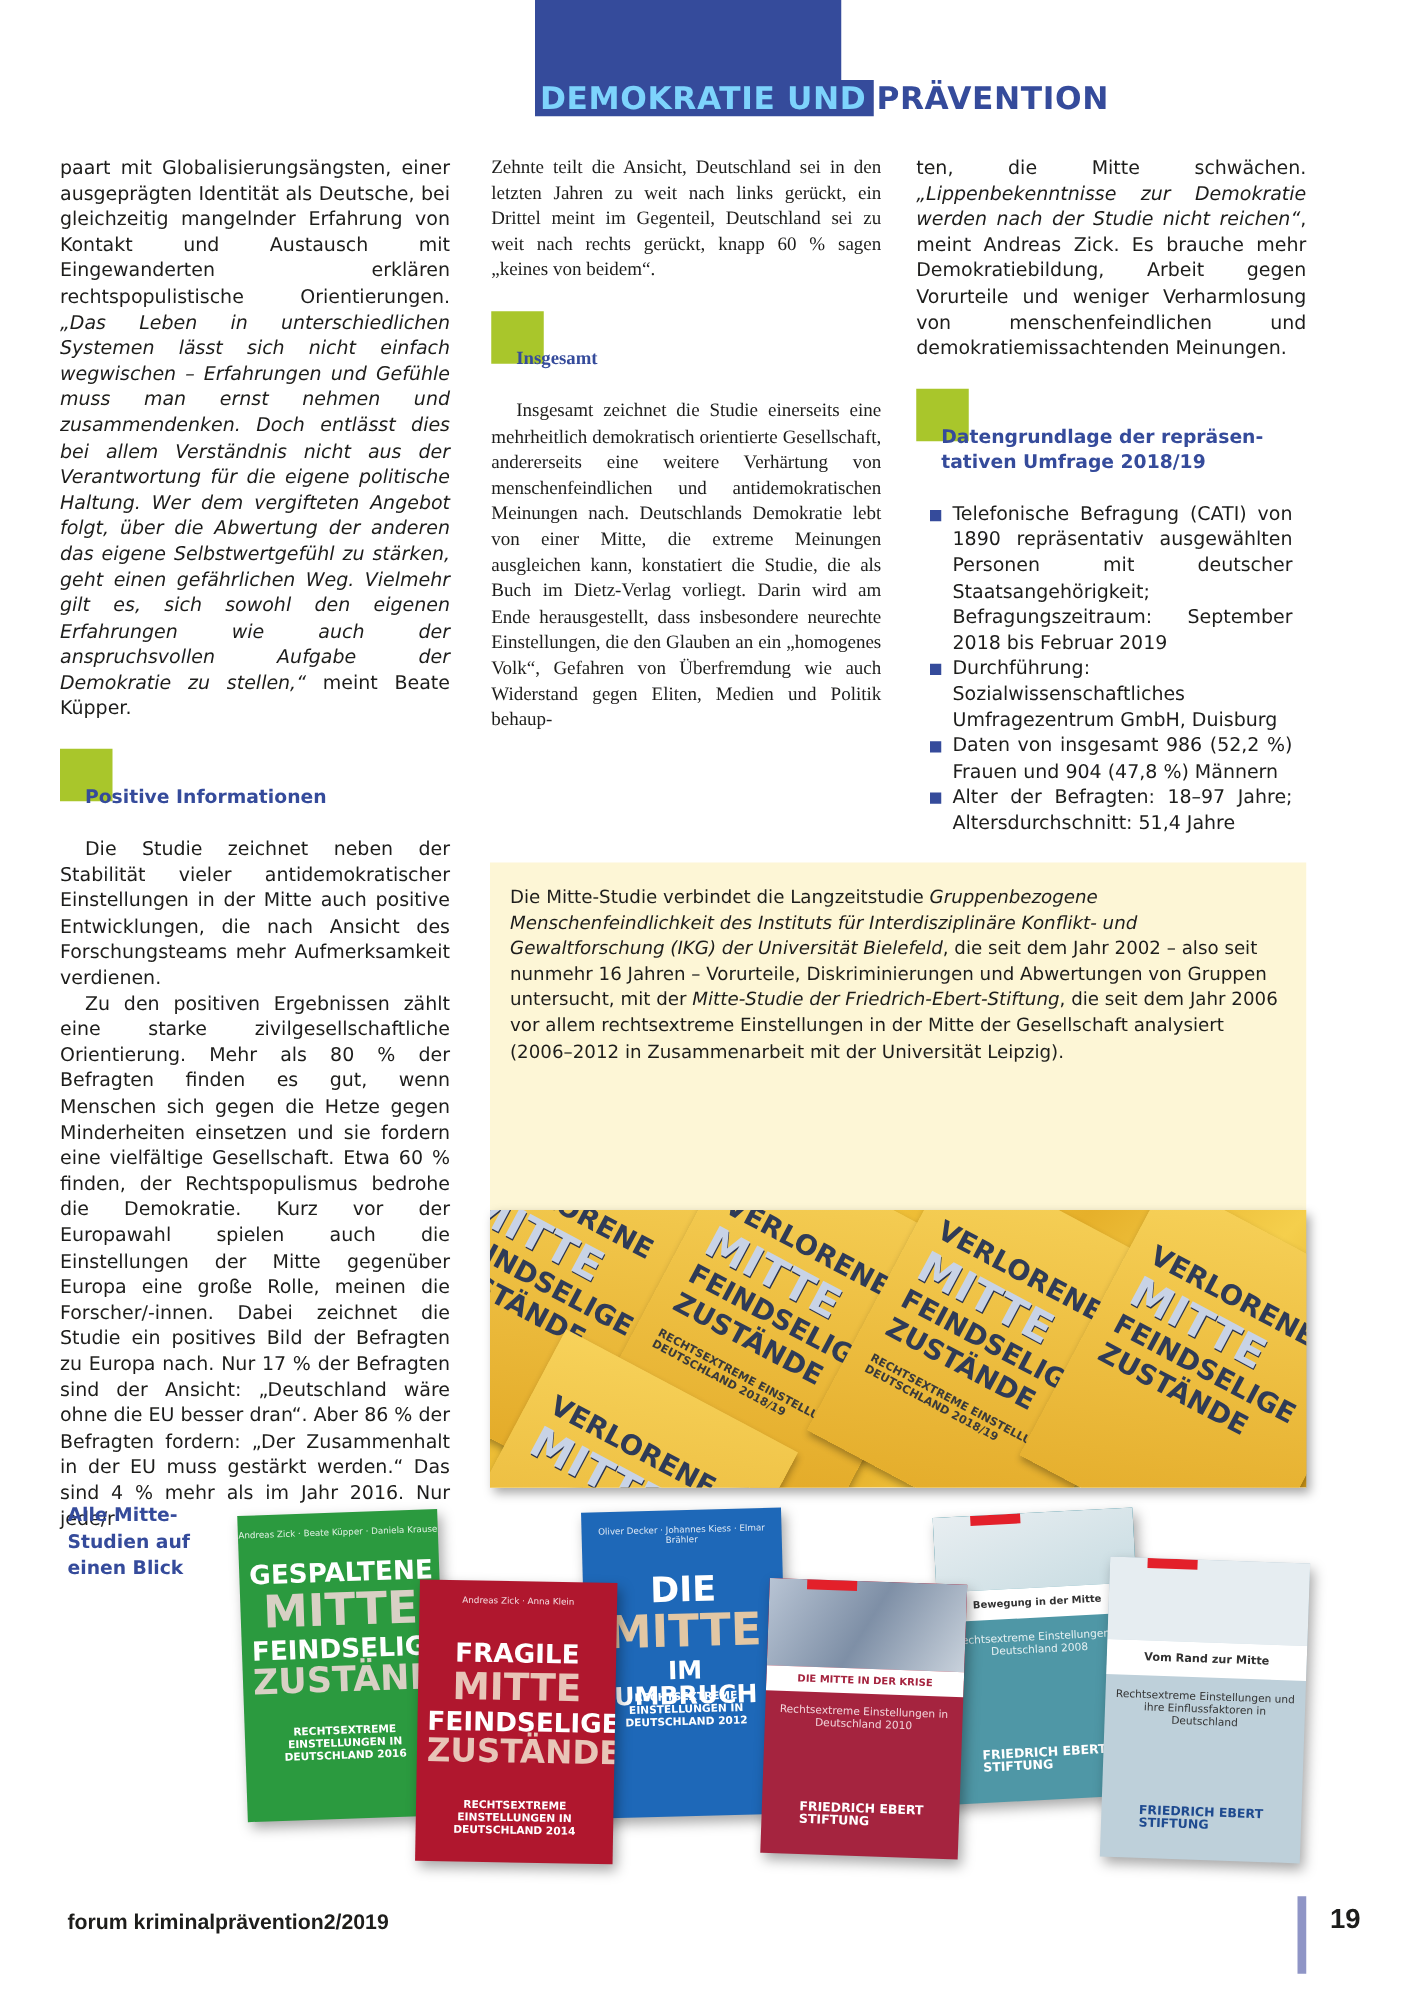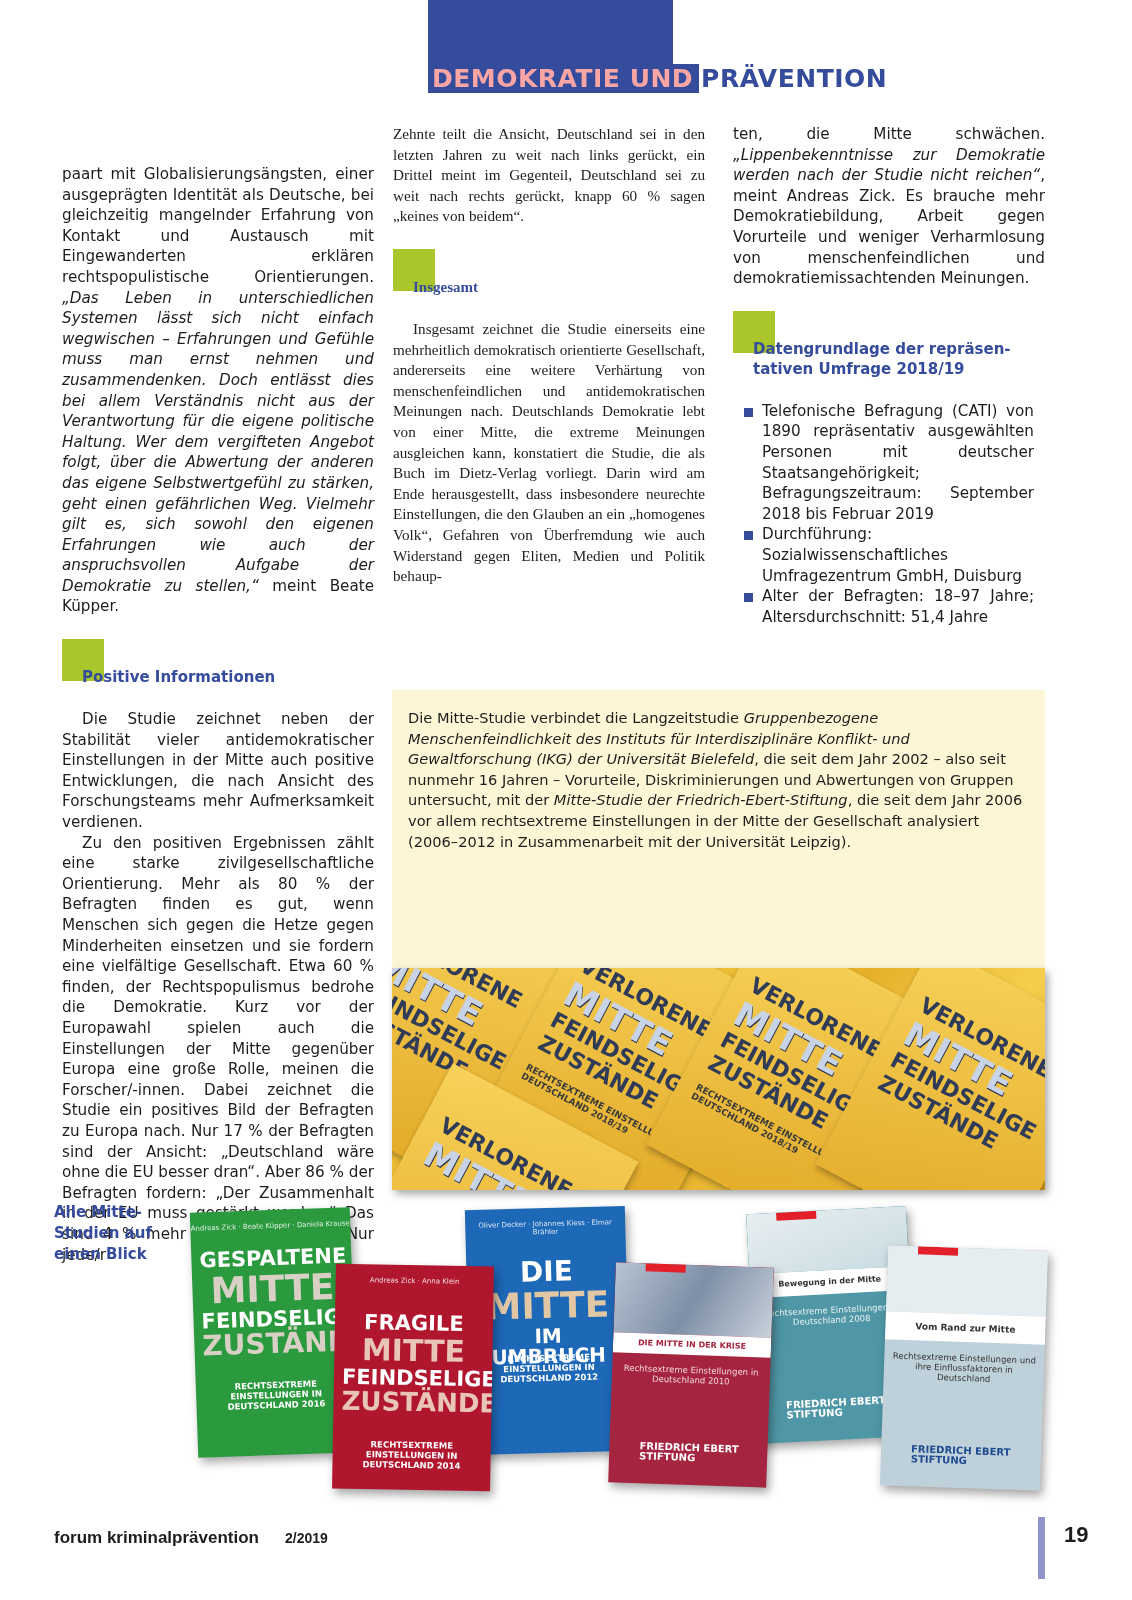--- a/index.html
+++ b/index.html
@@ -2,28 +2,28 @@
 <html><head>
 <meta charset="utf-8">
 <style>
   html, body { margin:0; padding:0; background:#ffffff; }
   body { width:1132px; height:1600px; position:relative; overflow:hidden;
          font-family:"DejaVu Sans", sans-serif; color:#1d1d1b; }
   .hdr-block { position:absolute; left:428px; top:0; width:245px; height:92px; background:#354b9b; }
   .hdr-title { position:absolute; left:428px; top:64px; height:30px; line-height:30px;
                font-family:"DejaVu Sans", sans-serif; font-weight:bold; font-size:25px; letter-spacing:0.5px;
                white-space:nowrap; }
-  .hdr-title .p1 { color:#fca5a5; background:#354b9b; padding:0 6px 0 4px; }
+  .hdr-title .p1 { color:#7dd3fc; background:#354b9b; padding:0 6px 0 4px; }
   .hdr-title .p2 { color:#354b9b; padding-left:2px; }
 
   .col { position:absolute; font-size:15.2px; line-height:20.6px; text-align:justify; }
   .col p { margin:0; }
   .col .ind { text-indent:20px; }
   .col i { font-style:italic; }
-  .c1 { left:62px; top:124px; width:312px;margin-top:40px; }
+  .c1 { left:48px; top:124px; width:312px; }
   .c2 { left:393px; top:124px; width:312px;font-family:Liberation Serif, serif; }
   .c3 { left:733px; top:124px; width:312px; }
 
   .sect { position:relative; height:56px; margin:22px 0 14px 0; }
   .sect .sq { position:absolute; left:0; top:0; width:42px; height:42px; background:#a9c62b; }
   .sect .st { position:absolute; left:20px; top:28px; font-weight:bold; color:#354b9b; font-size:15px; line-height:20px; white-space:nowrap; }
   .sect.two { height:76px; }
 
   ul.facts { list-style:none; margin:11px; padding:0; }
   ul.facts li { position:relative; padding-left:18px; }
@@ -65,21 +65,21 @@
   .cv5 .ph { position:absolute; left:0; top:0; width:100%; height:60px; background:linear-gradient(160deg,#e8eef1,#c8dce2); }
   .cv5 .band { position:absolute; left:0; top:60px; width:100%; height:24px; background:#fff; color:#333; font-size:8px; font-weight:bold; line-height:24px; text-align:center; }
   .cv6 { left:884px; top:1248px; width:160px; height:240px; background:#bed0da; transform:rotate(2deg); }
   .cv6 .ph { position:absolute; left:0; top:0; width:100%; height:66px; background:#e6edf1; }
   .cv6 .band { position:absolute; left:0; top:66px; width:100%; height:28px; background:#fff; color:#333; font-size:9px; font-weight:bold; line-height:28px; text-align:center; }
   .redtab { position:absolute; top:0; left:30px; width:40px; height:8px; background:#e3202a; }
   .fes { position:absolute; left:30px; bottom:22px; font-size:10px; font-weight:bold; color:#fff; line-height:10px; }
   .cv6 .fes { color:#1e4a8f; }
 
   .footer { position:absolute; left:54px; top:1528px; font-family:"Liberation Sans", sans-serif; font-weight:bold; font-size:17px; color:#1d1d1b; }
-  .footer .issue { margin-left:26px; font-size:14px; }
+  .footer .issue { font-size:17px; }
   .pgbar { position:absolute; left:1038px; top:1517px; width:7px; height:62px; background:#8f95c6; }
   .pgnum { position:absolute; left:1064px; top:1522px; font-family:"Liberation Sans", sans-serif; font-weight:bold; font-size:22px; color:#1d1d1b; }
 </style>
 </head>
 <body>
 
 <div class="hdr-block"></div>
 <div class="hdr-title">
   <span class="p1">DEMOKRATIE UND</span><span class="p2">PRÄVENTION</span>
 </div>
@@ -108,20 +108,21 @@
   <div class="sect two">
     <div class="sq"></div>
     <div class="st">
       <div>Datengrundlage der repräsen-</div>
       <div>tativen Umfrage 2018/19</div>
     </div>
   </div>
   <ul class="facts">
     <li>Telefonische Befragung (CATI) von 1890 repräsentativ ausgewählten Personen mit deutscher Staatsangehörigkeit; Befragungszeitraum: September 2018 bis Februar 2019</li>
     <li>Durchführung: Sozialwissenschaftliches Umfragezentrum GmbH, Duisburg</li>
+    <li>Daten von insgesamt 986 (52,2 %) Frauen und 904 (47,8 %) Männern</li>
     <li>Alter der Befragten: 18–97 Jahre; Altersdurchschnitt: 51,4 Jahre</li>
   </ul>
 </div>
 
 <div class="infobox">
   <div class="txt">
     <p><span>Die Mitte-Studie verbindet die Langzeitstudie </span><i>Gruppenbezogene Menschenfeindlichkeit des Instituts für Interdisziplinäre Konflikt- und Gewaltforschung (IKG) der Universität Bielefeld</i><span>, die seit dem Jahr 2002 – also seit nunmehr 16 Jahren – Vorurteile, Diskriminierungen und Abwertungen von Gruppen untersucht, mit der </span><i>Mitte-Studie der Friedrich-Ebert-Stiftung</i><span>, die seit dem Jahr 2006 vor allem rechtsextreme Einstellungen in der Mitte der Gesellschaft analysiert (2006–2012 in Zusammenarbeit mit der Universität Leipzig).</span></p>
   </div>
 </div>
 

